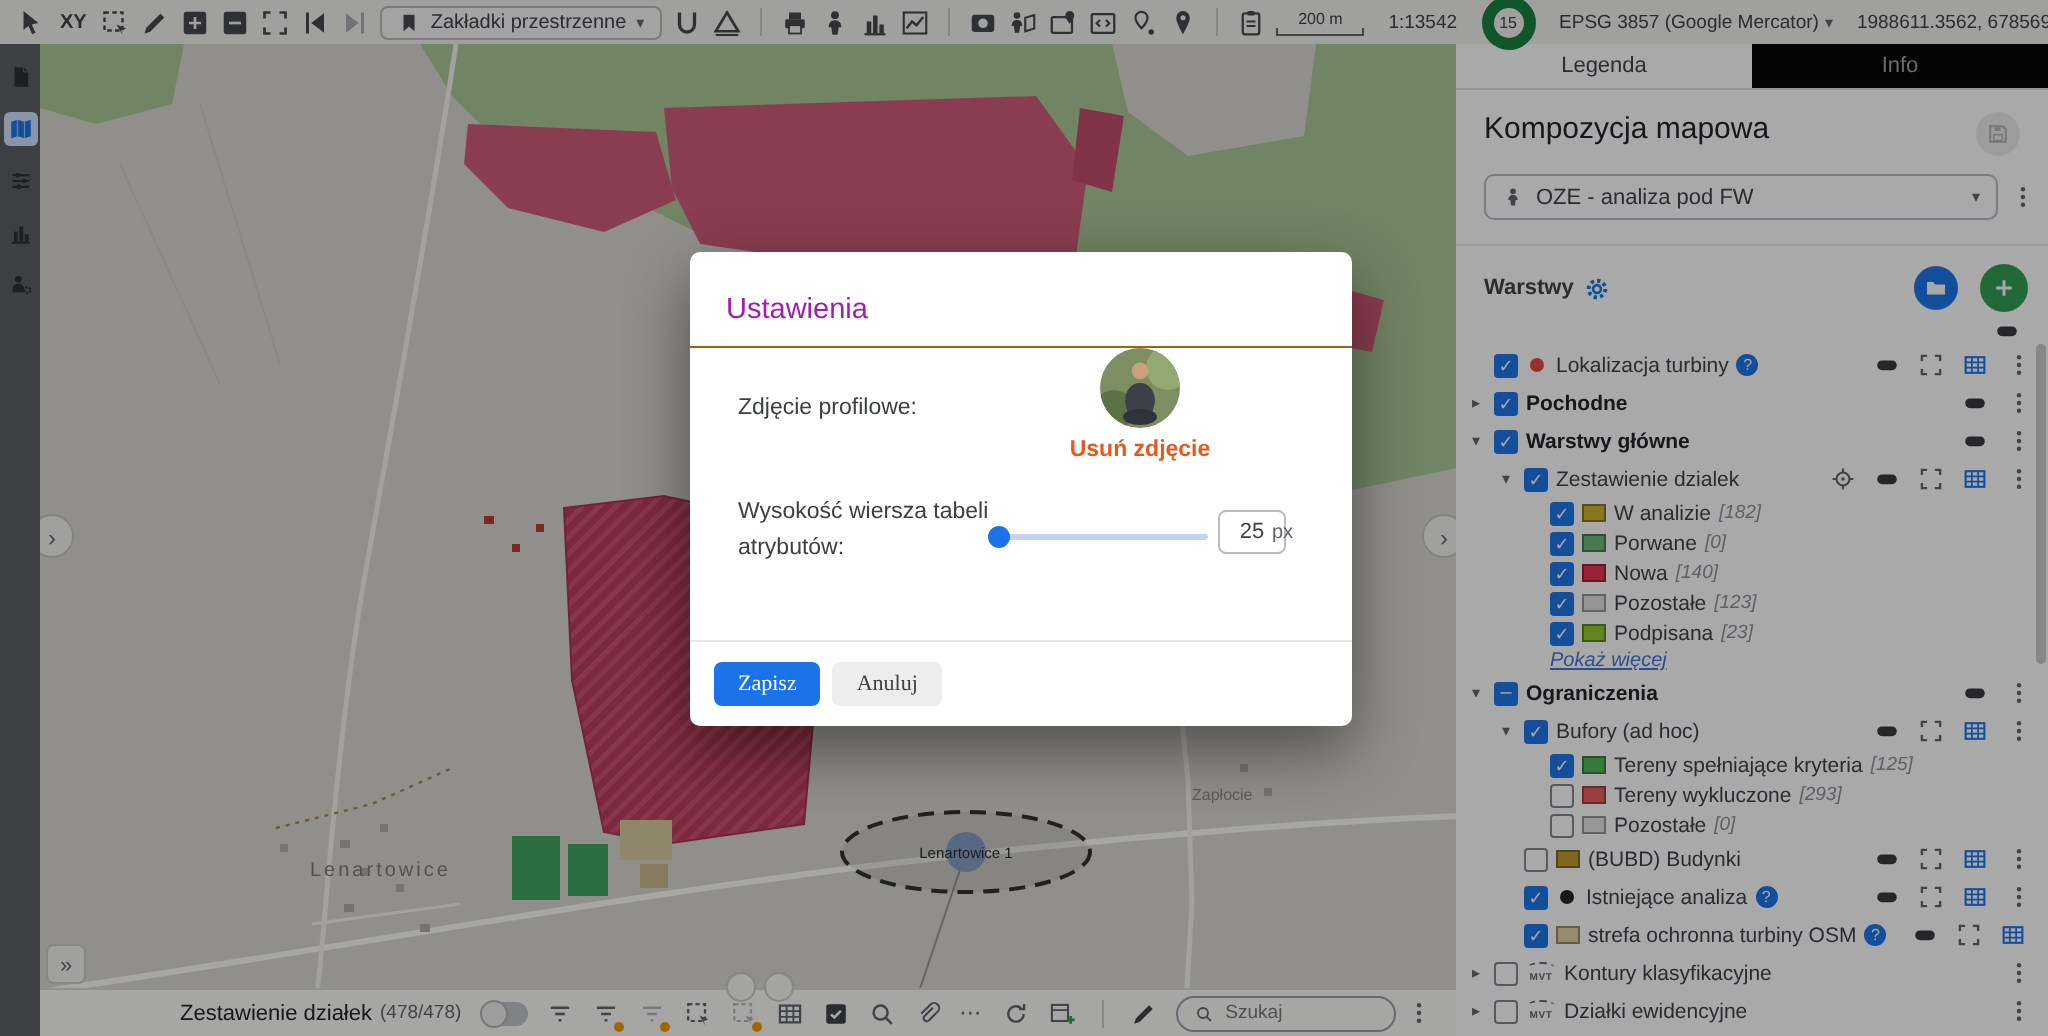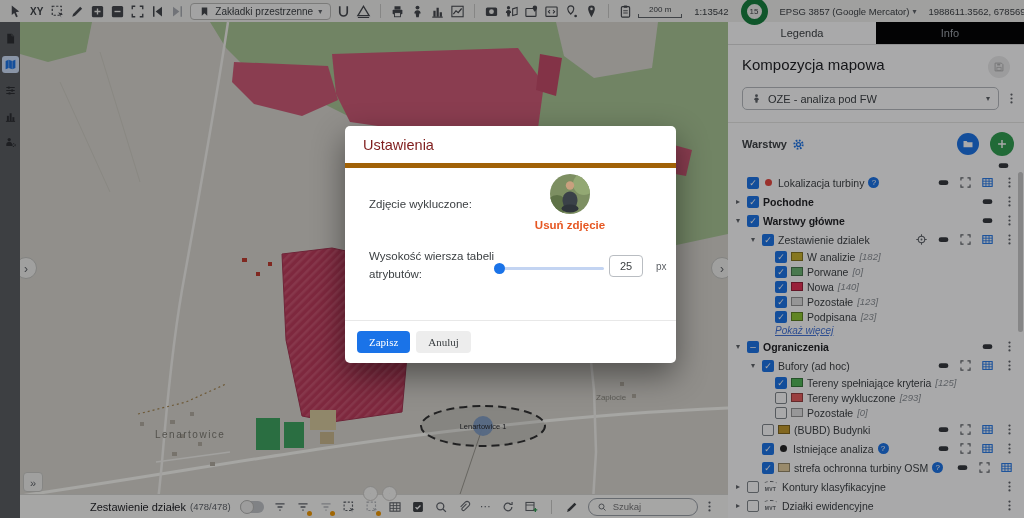--- a/index.html
+++ b/index.html
@@ -120,30 +120,30 @@
   .showmore{font-size:10px;font-style:italic;color:#4273d8;text-decoration:underline}
   .mvtic{flex:none;display:flex;flex-direction:column;align-items:center;width:15px;color:#5f6368}
   .mvtic i{display:block;width:13px;height:4px;border-top:1.6px dashed #5f6368;border-radius:50% 50% 0 0}
   .mvtic b{font-size:5px;letter-spacing:.3px}
   .scrollthumb{position:absolute;right:1px;top:150px;width:5px;height:160px;background:#c9c9c9;border-radius:3px}
 
   
   .overlay{position:absolute;inset:0;background:rgba(10,10,12,.35);z-index:40}
   .modal{position:absolute;left:345px;top:126px;width:331px;height:237px;background:#fff;border-radius:5px;
          box-shadow:0 12px 32px rgba(0,0,0,.45);z-index:50}
-  .mtitle{padding:11px 18px 10px;font-size:14.5px;color:#7f1d1d;border-bottom:5px solid #a16207}
+  .mtitle{padding:21px 18px 10px;font-size:14.5px;color:#a21caf;border-bottom:1px solid #a16207}
   .mlabel{position:absolute;left:24px;font-size:11.5px;color:#3c4043}
   .avatar{position:absolute;left:205px;top:48px;width:40px;height:40px;border-radius:50%;overflow:hidden}
   .removelink{position:absolute;left:155px;top:93px;width:140px;text-align:center;font-size:11.5px;
               font-weight:bold;color:#e65722}
   .slider{position:absolute;left:151px;top:141px;width:108px;height:3px;background:#c3d4f2;border-radius:2px}
   .sliderthumb{position:absolute;left:-2px;top:-4px;width:11px;height:11px;border-radius:50%;background:#1a73e8}
   .numin{position:absolute;left:264px;top:129px;width:34px;height:22px;border:1px solid #b9bdc2;border-radius:4px;
          text-align:center;font-size:11px;color:#3c4043;box-sizing:border-box;font-family:"Liberation Sans",sans-serif}
-  .pxunit{position:absolute;left:311px;top:135px;font-size:10px;color:#5f6368}
+  .pxunit{position:absolute;left:291px;top:135px;font-size:10px;color:#5f6368}
   .mfootline{position:absolute;left:0;right:0;bottom:42px;border-top:1px solid #e8e8e8}
   .btnrow{position:absolute;left:12px;bottom:10px;display:flex;gap:6px}
   .btn{height:22px;padding:0 12px;border-radius:4px;font-size:11px;display:flex;align-items:center;border:none;
        font-family:Liberation Serif, serif}
   .btn.primary{background:#1a73e8;color:#fff}
   .btn.sec{background:#ededed;color:#3c4043}
 </style>
 </head>
 <body>
 
@@ -1030,21 +1030,21 @@
 
   </div>
   <div class="scrollthumb"></div>
 </aside>
 
 <div class="overlay"></div>
 
 <div class="modal">
   <div class="mtitle">Ustawienia</div>
 
-  <span class="mlabel" style="top:72px">Zdjęcie wykluczone:</span>
+  <span class="mlabel" style="top:72px">Zdjęcie profilowe:</span>
   <span class="avatar">
     <svg viewBox="0 0 40 40" width="40" height="40">
       <rect width="40" height="40" fill="#7d8f62"></rect>
       <circle cx="7" cy="31" r="10" fill="#5e7247"></circle>
       <circle cx="34" cy="10" r="11" fill="#93a873"></circle>
       <circle cx="20" cy="11.5" r="4.2" fill="#c9a07e"></circle>
       <path d="M12.5 27 c0 -6 3.2 -9.5 7.5 -9.5 s7.5 3.5 7.5 9.5 l-1.8 7 h-11.4 Z" fill="#3a4148"></path>
       <ellipse cx="20" cy="34.5" rx="8.5" ry="4" fill="#2e343a"></ellipse>
     </svg>
   </span>

